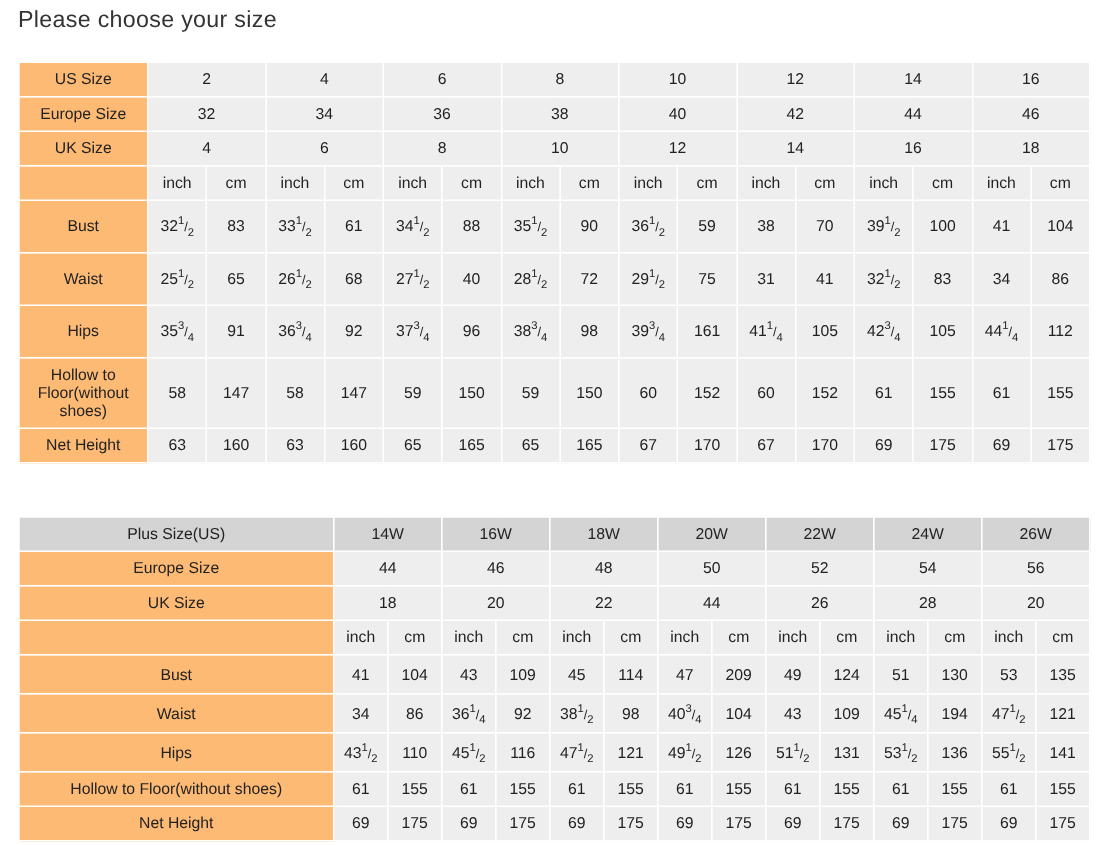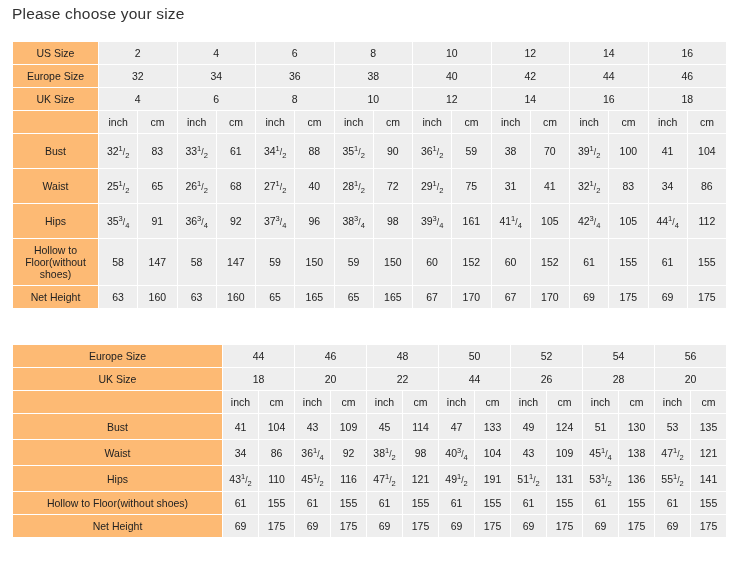--- a/index.html
+++ b/index.html
@@ -263,20 +263,30 @@
     </tbody>
   </table>
 
   <table id="table-plus">
     <colgroup>
       <col style="width:210px">
       <col span="14" style="width:36px">
     </colgroup>
     <tbody>
       <tr>
+        <td class="hdr">Plus Size(US)</td>
+        <td class="hdr" colspan="2">14W</td>
+        <td class="hdr" colspan="2">16W</td>
+        <td class="hdr" colspan="2">18W</td>
+        <td class="hdr" colspan="2">20W</td>
+        <td class="hdr" colspan="2">22W</td>
+        <td class="hdr" colspan="2">24W</td>
+        <td class="hdr" colspan="2">26W</td>
+      </tr>
+      <tr>
         <td class="lbl">Europe Size</td>
         <td class="val" colspan="2">44</td>
         <td class="val" colspan="2">46</td>
         <td class="val" colspan="2">48</td>
         <td class="val" colspan="2">50</td>
         <td class="val" colspan="2">52</td>
         <td class="val" colspan="2">54</td>
         <td class="val" colspan="2">56</td>
       </tr>
       <tr>
@@ -308,55 +318,55 @@
       </tr>
       <tr class="row-tall">
         <td class="lbl">Bust</td>
         <td class="val">41</td>
         <td class="val">104</td>
         <td class="val">43</td>
         <td class="val">109</td>
         <td class="val">45</td>
         <td class="val">114</td>
         <td class="val">47</td>
-        <td class="val">133</td>
+        <td class="val">209</td>
         <td class="val">49</td>
         <td class="val">124</td>
         <td class="val">51</td>
         <td class="val">130</td>
         <td class="val">53</td>
         <td class="val">135</td>
       </tr>
       <tr class="row-tall">
         <td class="lbl">Waist</td>
         <td class="val">34</td>
         <td class="val">86</td>
         <td class="val"><span class="frac">36<sup>1</sup><span class="slash">/</span><sub>4</sub></span></td>
         <td class="val">92</td>
         <td class="val"><span class="frac">38<sup>1</sup><span class="slash">/</span><sub>2</sub></span></td>
         <td class="val">98</td>
         <td class="val"><span class="frac">40<sup>3</sup><span class="slash">/</span><sub>4</sub></span></td>
         <td class="val">104</td>
         <td class="val">43</td>
         <td class="val">109</td>
         <td class="val"><span class="frac">45<sup>1</sup><span class="slash">/</span><sub>4</sub></span></td>
-        <td class="val">138</td>
+        <td class="val">194</td>
         <td class="val"><span class="frac">47<sup>1</sup><span class="slash">/</span><sub>2</sub></span></td>
         <td class="val">121</td>
       </tr>
       <tr class="row-tall">
         <td class="lbl">Hips</td>
         <td class="val"><span class="frac">43<sup>1</sup><span class="slash">/</span><sub>2</sub></span></td>
         <td class="val">110</td>
         <td class="val"><span class="frac">45<sup>1</sup><span class="slash">/</span><sub>2</sub></span></td>
         <td class="val">116</td>
         <td class="val"><span class="frac">47<sup>1</sup><span class="slash">/</span><sub>2</sub></span></td>
         <td class="val">121</td>
         <td class="val"><span class="frac">49<sup>1</sup><span class="slash">/</span><sub>2</sub></span></td>
-        <td class="val">191</td>
+        <td class="val">126</td>
         <td class="val"><span class="frac">51<sup>1</sup><span class="slash">/</span><sub>2</sub></span></td>
         <td class="val">131</td>
         <td class="val"><span class="frac">53<sup>1</sup><span class="slash">/</span><sub>2</sub></span></td>
         <td class="val">136</td>
         <td class="val"><span class="frac">55<sup>1</sup><span class="slash">/</span><sub>2</sub></span></td>
         <td class="val">141</td>
       </tr>
       <tr>
         <td class="lbl">Hollow to Floor(without shoes)</td>
         <td class="val">61</td>

